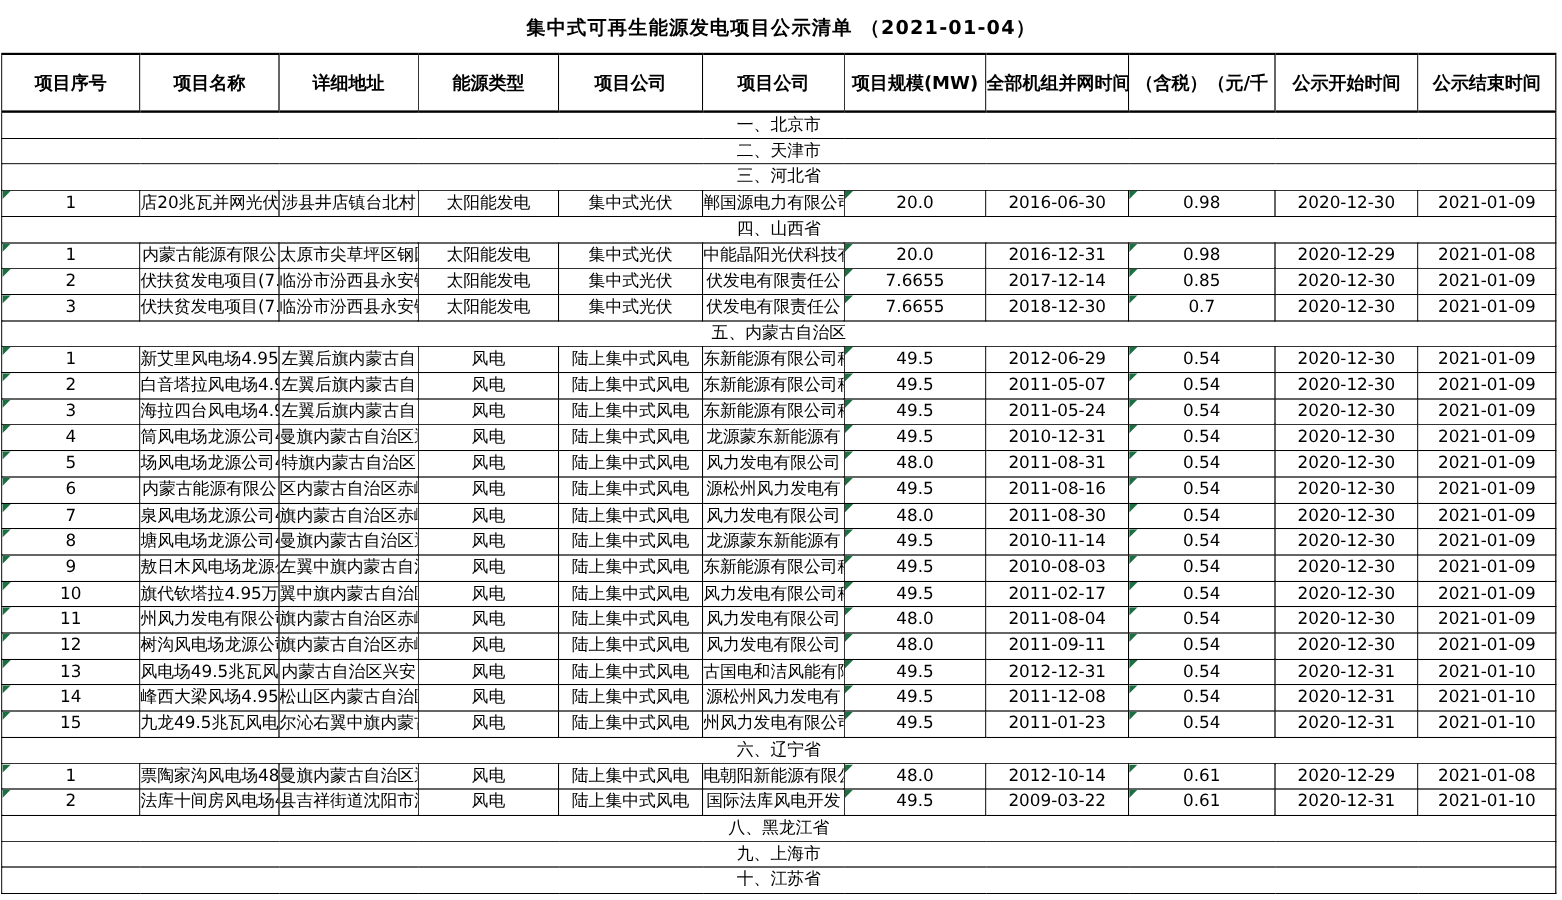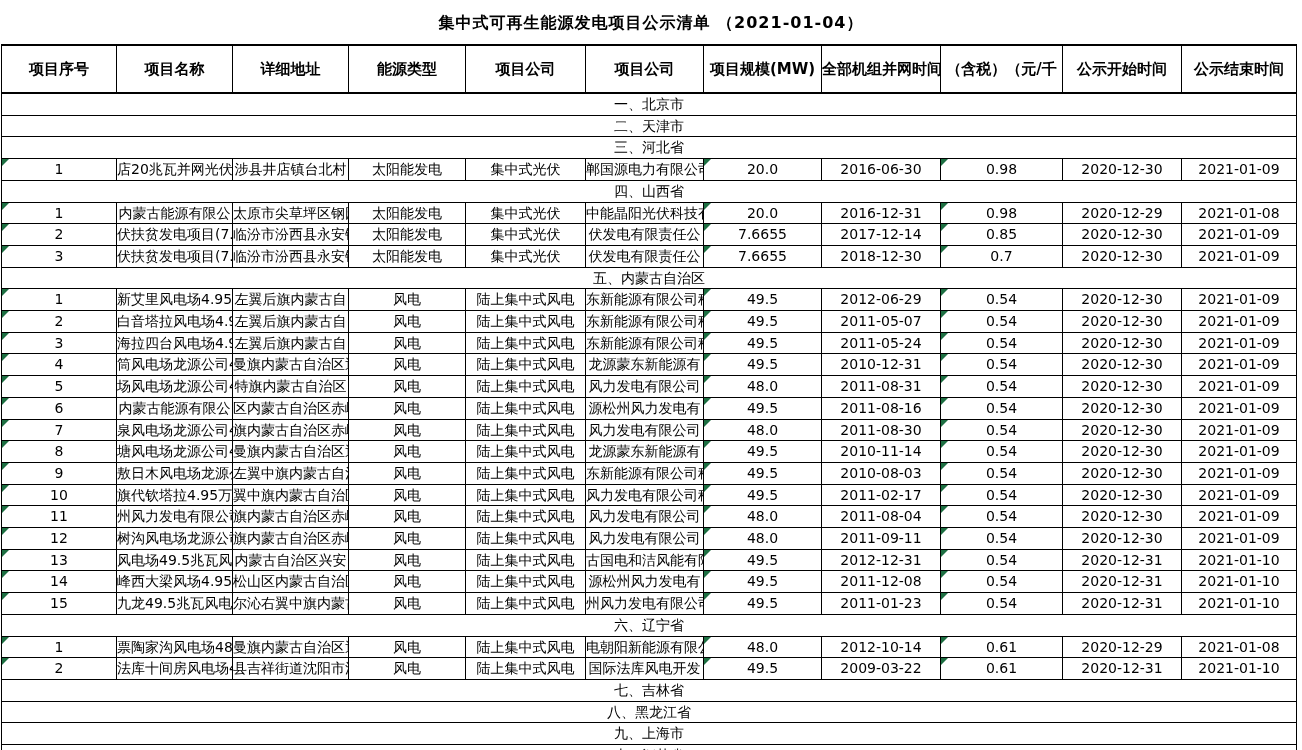--- a/index.html
+++ b/index.html
@@ -355,23 +355,20 @@
           <td><span class="cellv">风电</span></td>
           <td><span class="cellv">陆上集中式风电</span></td>
           <td><span class="cellv">国际法库风电开发</span></td>
           <td><span class="tri" style="border-top-color: rgb(29, 111, 66);"></span><span class="cellv">49.5</span></td>
           <td><span class="cellv">2009-03-22</span></td>
           <td><span class="tri" style="border-top-color: rgb(29, 111, 66);"></span><span class="cellv">0.61</span></td>
           <td><span class="cellv">2020-12-31</span></td>
           <td><span class="cellv">2021-01-10</span></td>
         </tr>
         <tr>
-          <td colspan="11" class="section-cell">七、吉林省</td>
-        </tr>
-        <tr>
           <td colspan="11" class="section-cell">八、黑龙江省</td>
         </tr>
         <tr>
           <td colspan="11" class="section-cell">九、上海市</td>
         </tr>
         <tr>
           <td colspan="11" class="section-cell">十、江苏省</td>
         </tr>
       </tbody>
   </table>

